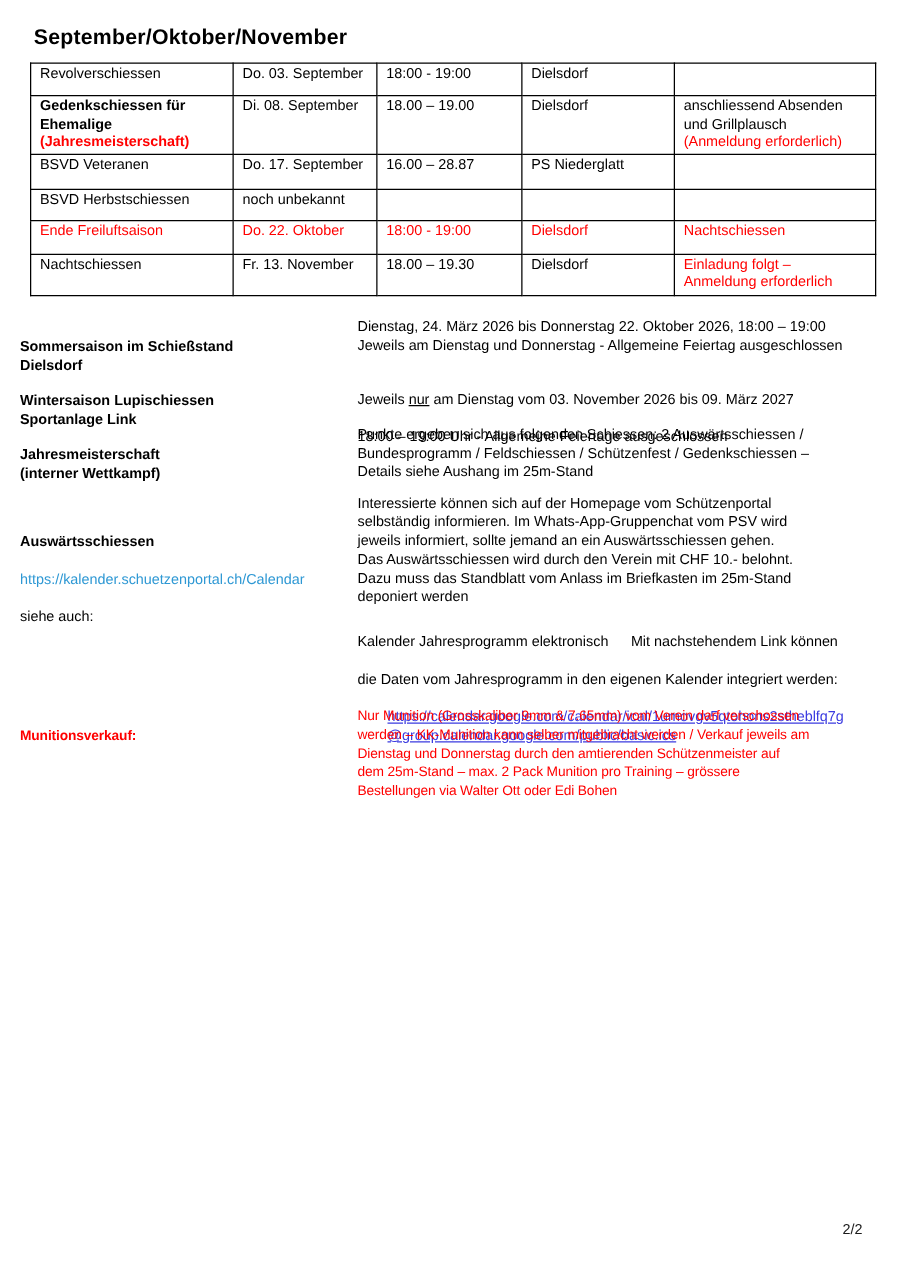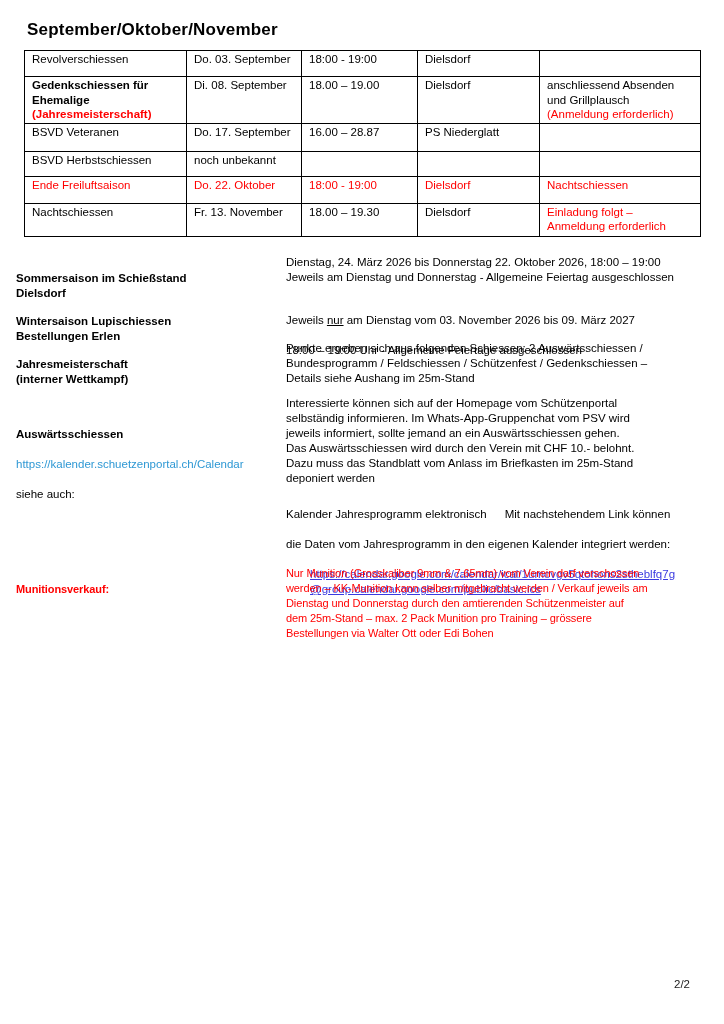--- a/index.html
+++ b/index.html
@@ -130,21 +130,21 @@
 
 <div class="section" style="top:255px">
   <div class="lbl">Sommersaison im Schießstand
 Dielsdorf</div>
   <div class="bod">Dienstag, 24. März 2026 bis Donnerstag 22. Oktober 2026, 18:00 – 19:00
 Jeweils am Dienstag und Donnerstag - Allgemeine Feiertag ausgeschlossen</div>
 </div>
 
 <div class="section" style="top:298px">
   <div class="lbl">Wintersaison Lupischiessen
-Bestellungen Erlen</div>
+Sportanlage Link</div>
   <div class="bod">
     <div><span>Jeweils </span><span class="u">nur</span><span> am Dienstag vom 03. November 2026 bis 09. März 2027</span></div>
     <div>18:00 – 19:00 Uhr - Allgemeine Feiertage ausgeschlossen</div>
   </div>
 </div>
 
 <div class="section" style="top:341px">
   <div class="lbl">Jahresmeisterschaft
 (interner Wettkampf)</div>
   <div class="bod">Punkte ergeben sich aus folgenden Schiessen: 2 Auswärtsschiessen /

